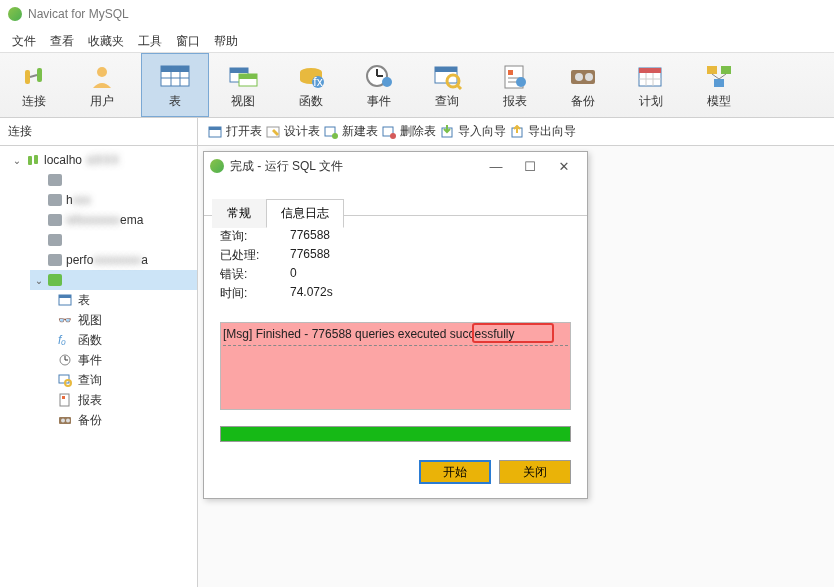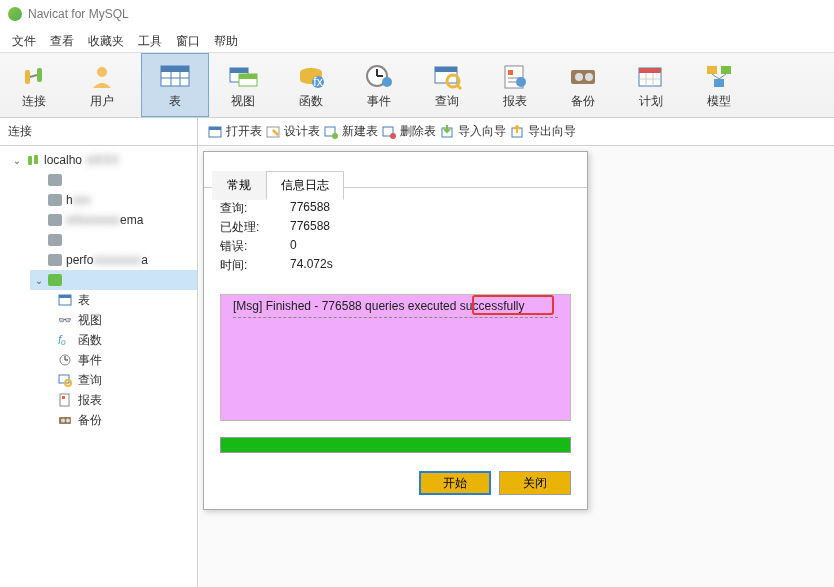--- a/index.html
+++ b/index.html
@@ -33,21 +33,21 @@
 .dialog{position:absolute;left:5px;top:5px;width:385px;background:#fff;border:1px solid #aaa;box-shadow:2px 2px 6px rgba(0,0,0,0.18)}
 .dlg-title{height:28px;display:flex;align-items:center;padding:0 6px;color:#333}
 .dlg-title .logo{width:14px;height:14px;border-radius:50%;background:linear-gradient(135deg,#8bc34a,#4caf50);margin-right:6px}
 .dlg-title .spacer{flex:1}
 .dlg-title .wbtn{width:34px;text-align:center;color:#555;font-size:13px}
 .dlg-tabs{display:flex;padding:6px 8px 0 8px;border-bottom:1px solid #ccc}
 .dlg-tabs .tab{padding:5px 14px;border:1px solid transparent;position:relative;top:13px;background:#f4f4f4}
 .dlg-tabs .tab.active{background:#fff;border:1px solid #ccc;border-bottom:1px solid #fff}
 .dlg-body{padding:12px 16px 8px 16px}
 .stats{display:grid;grid-template-columns:70px auto;row-gap:2px;color:#222;margin-bottom:20px}
-.logbox{border:1px solid #bbb;height:127px;padding:4px 12px;color:#222;position:relative;font-size:12px;background:#f0abfc}
+.logbox{border:1px solid #bbb;height:88px;padding:4px 2px;color:#222;position:relative;font-size:12px;background:#fca5a5}
 .logbox .dash{border-top:1px dashed #888;margin-top:4px}
 .redmark{position:absolute;border:2px solid #e53935;border-radius:3px;left:251px;top:0px;width:82px;height:20px;pointer-events:none}
 .progress{height:16px;border:1px solid #9a9a9a;background:#16b916;margin:8px 16px}
 .dlg-foot{display:flex;justify-content:flex-end;gap:8px;padding:10px 16px 14px 16px}
 .dlg-foot button{width:72px;height:24px;background:#eab308;border:1px solid #9a9a9a}
 .dlg-foot button.primary{border:2px solid #2b7cd3}
 svg{display:block}
 .sico{width:14px;height:14px}
 </style>
 </head>
@@ -334,20 +334,28 @@
               <span>备份</span>
             </div>
         </div>
       </div>
     </div>
   </div>
 
   <div class="content">
 
     <div class="dialog">
+      <div class="dlg-title">
+        <div class="logo"></div>
+        <span>完成 - 运行 SQL 文件</span>
+        <div class="spacer"></div>
+        <div class="wbtn">—</div>
+        <div class="wbtn">☐</div>
+        <div class="wbtn">✕</div>
+      </div>
       <div class="dlg-tabs">
         <div class="tab">常规</div>
         <div class="tab active">信息日志</div>
       </div>
       <div class="dlg-body">
         <div class="stats">
           <span>查询:</span>
             <span>776588</span>
           <span>已处理:</span>
             <span>776588</span>

